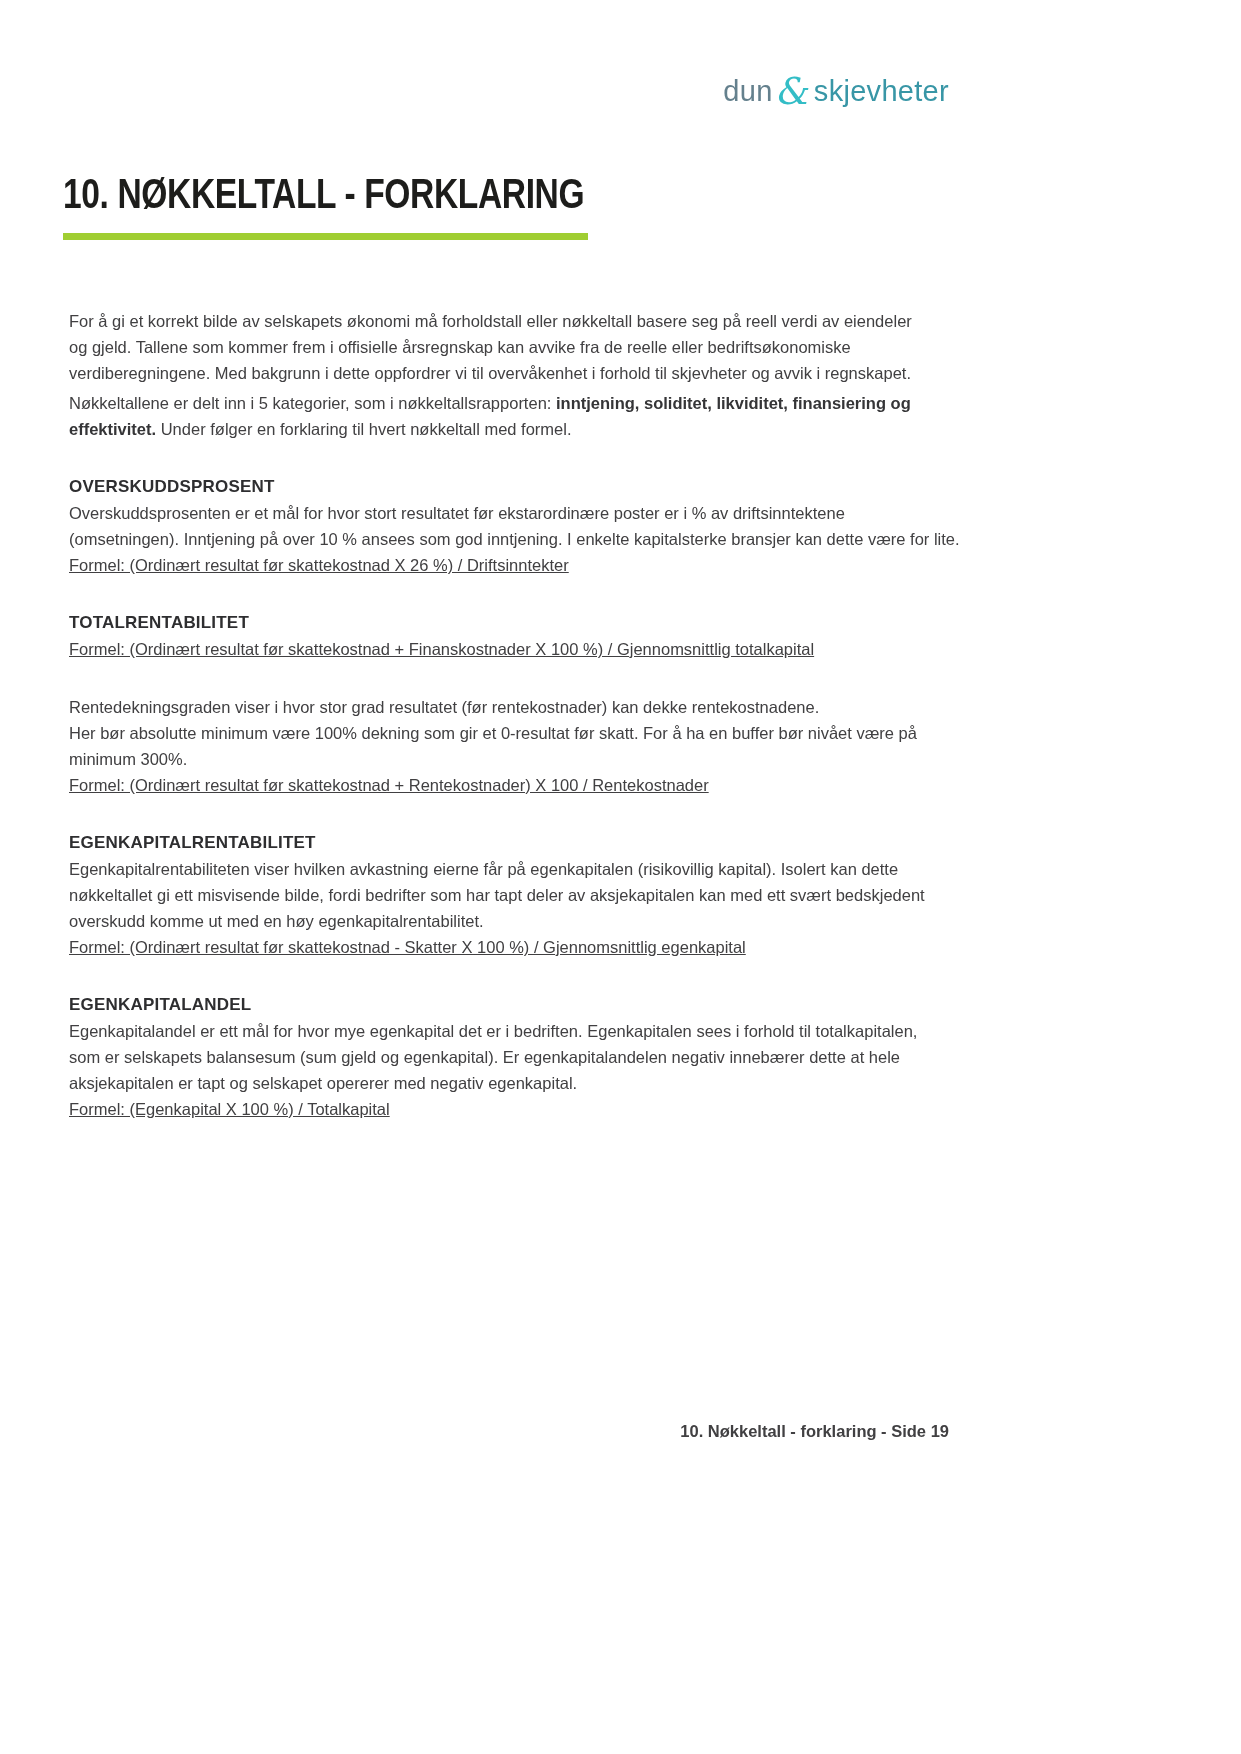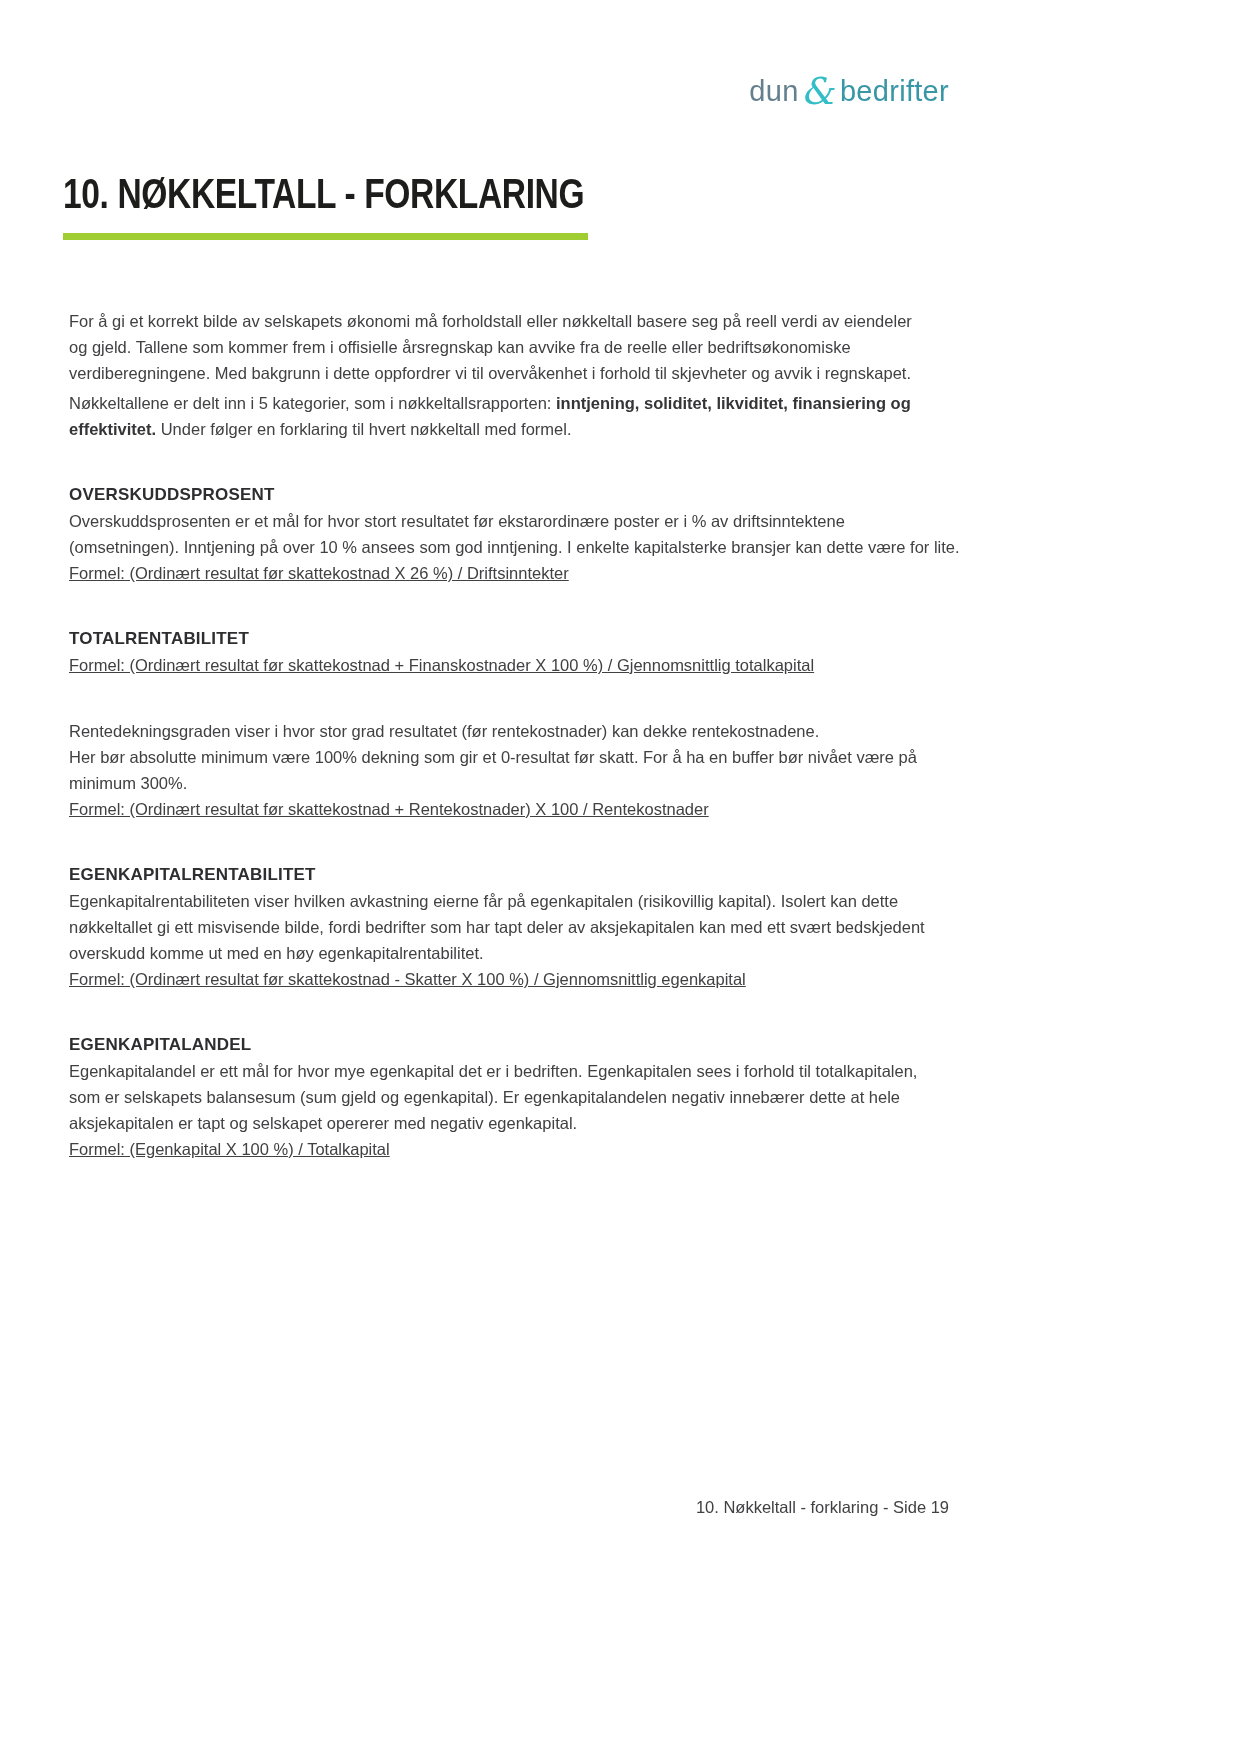--- a/index.html
+++ b/index.html
@@ -63,46 +63,47 @@
     top: 308px;
     left: 69px;
     width: 1040px;
     font-size: 16.5px;
     line-height: 26px;
   }
   .intro-p1 { white-space: pre-line; }
   .intro-p2 { margin-top: 4px; }
   .intro-p2 strong { font-weight: bold; color: #353537; }
 
-  .kpi-section { margin-top: 40px; }
+  .kpi-section { margin-top: 32px; }
   .section-heading {
     font-size: 17px;
     font-weight: bold;
     letter-spacing: 0.2px;
     color: #2e2e30;
     line-height: 26px;
   }
   .section-body { white-space: pre-line; }
   .section-formula { text-decoration: underline; }
 
   
   .page-footer {
     position: absolute;
-    top: 1498px;
+    top: 1422px;
     right: 292px;
     font-size: 16.5px;
     color: var(--text, #414042);
     white-space: nowrap;
+    font-weight: bold;
   }
 </style>
 </head>
 <body>
 
 <div class="logo">
-  <span class="logo-dun">dun</span><span class="logo-amp">&amp;</span><span class="logo-bradstreet">bedrifter</span>
+  <span class="logo-dun">dun</span><span class="logo-amp">&amp;</span><span class="logo-bradstreet">skjevheter</span>
 </div>
 
 <h1 class="page-title">10. NØKKELTALL - FORKLARING</h1>
 <div class="accent-bar"></div>
 
 <main class="content">
 
   <p class="intro-p1">For å gi et korrekt bilde av selskapets økonomi må forholdstall eller nøkkeltall basere seg på reell verdi av eiendeler
 og gjeld. Tallene som kommer frem i offisielle årsregnskap kan avvike fra de reelle eller bedriftsøkonomiske
 verdiberegningene. Med bakgrunn i dette oppfordrer vi til overvåkenhet i forhold til skjevheter og avvik i regnskapet.</p>

